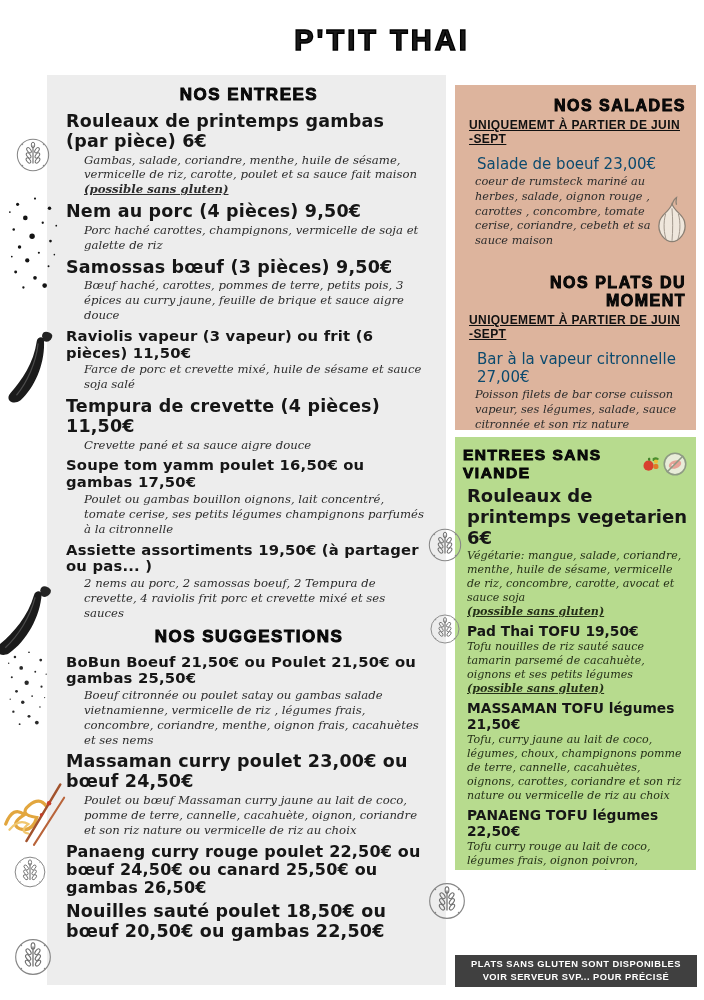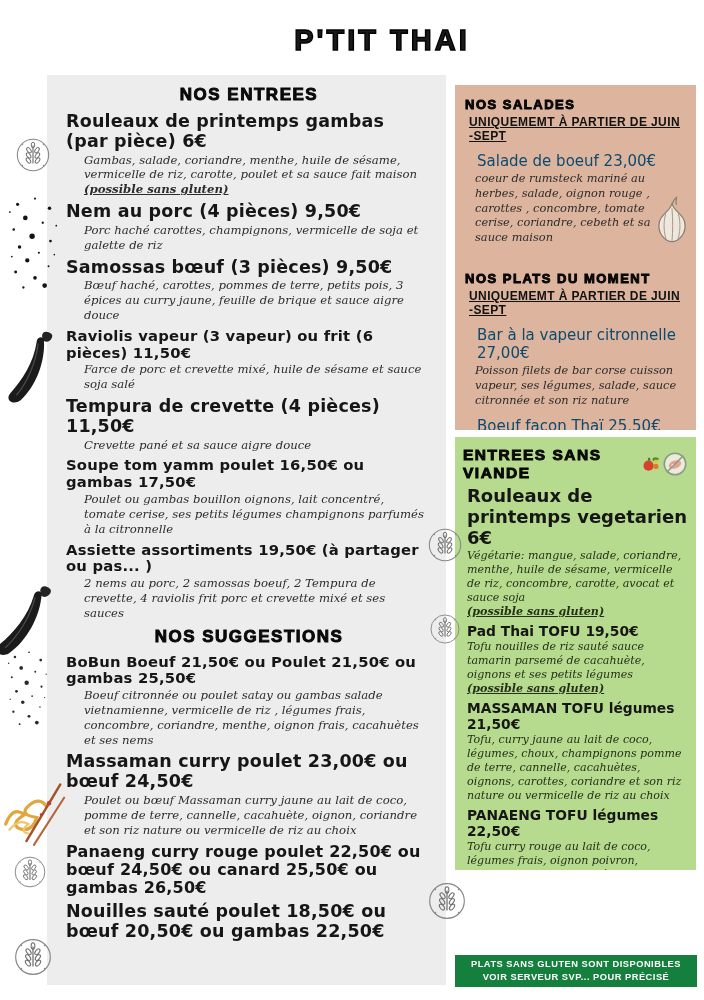--- a/index.html
+++ b/index.html
@@ -5,35 +5,35 @@
   html,body{margin:0;padding:0;background:#fff;}
   .page{position:relative;width:704px;height:1000px;background:#fff;overflow:hidden;
         font-family:"DejaVu Sans",sans-serif;color:#1a1a1a;}
   .title{position:absolute;top:24px;left:30px;width:704px;text-align:center;
          font-family:"Liberation Sans",sans-serif;font-weight:900;font-size:29px;
          letter-spacing:3px;-webkit-text-stroke:1.4px #000;}
   .panel{position:absolute;box-sizing:border-box;overflow:hidden;}
   .left-panel{left:47px;top:75px;width:399px;height:910px;background:#ededed;padding:8px 14px 8px 19px;}
   .tan-panel{left:455px;top:85px;width:241px;height:345px;background:#ddb49d;padding:8px 10px;}
   .green-panel{left:455px;top:437px;width:241px;height:433px;background:#b7db8e;padding:6px 8px;}
-  .footer{left:455px;top:955px;width:242px;height:32px;background:#15803d;color:#fff;
+  .footer{left:455px;top:955px;width:242px;height:32px;background:#404040;color:#fff;
           display:flex;flex-direction:column;justify-content:center;text-align:center;
           font-family:"Liberation Sans",sans-serif;font-size:9.3px;font-weight:700;letter-spacing:.5px;line-height:1.35;}
   .poster{font-family:"Liberation Sans",sans-serif;font-weight:900;letter-spacing:1.5px;
           -webkit-text-stroke:.9px #000;color:#0d0d0d;}
   .lp-header{font-size:17px;text-align:center;margin:2px 0 7px;}
   .item{margin-bottom:5px;}
   .t{font-weight:700;line-height:1.13;letter-spacing:.2px;color:#161616;}
   .t-lg{font-size:17.5px;}
   .t-md{font-size:14.8px;}
   .d{font-family:"DejaVu Serif",serif;font-style:italic;font-size:11.7px;line-height:1.27;
      color:#2c2c2c;margin:1px 6px 0 18px;}
   .gluten-note{font-weight:700;text-decoration:underline;margin-left:3px;}
   .gluten-note.block{display:block;margin-left:0;}
-  .rp-header{font-size:13px;text-align:left;margin:4px 0 3px;}
+  .rp-header{font-size:16px;text-align:right;margin:4px 0 3px;}
   .rp-sub{font-family:"Liberation Sans",sans-serif;font-size:12px;font-weight:700;
           text-decoration:underline;letter-spacing:.4px;margin:0 0 9px 4px;color:#111;}
   .rp-t{font-size:15px;font-weight:400;margin-left:12px;color:#0c4a6e;}
   .rp-d{font-family:"DejaVu Serif",serif;font-style:italic;font-size:11.4px;line-height:1.3;
         color:#2c2c2c;margin:1px 0 9px 10px;}
   .gp-header{font-size:15.5px;margin:3px 0 3px;display:flex;align-items:center;gap:3px;}
   .gp-t{font-size:13.8px;font-weight:700;margin-left:4px;color:#161616;}
   .gp-d{font-family:"DejaVu Serif",serif;font-style:italic;font-size:11.1px;line-height:1.26;
         color:#253018;margin:1px 0 4px 4px;}
   .deco{position:absolute;}

